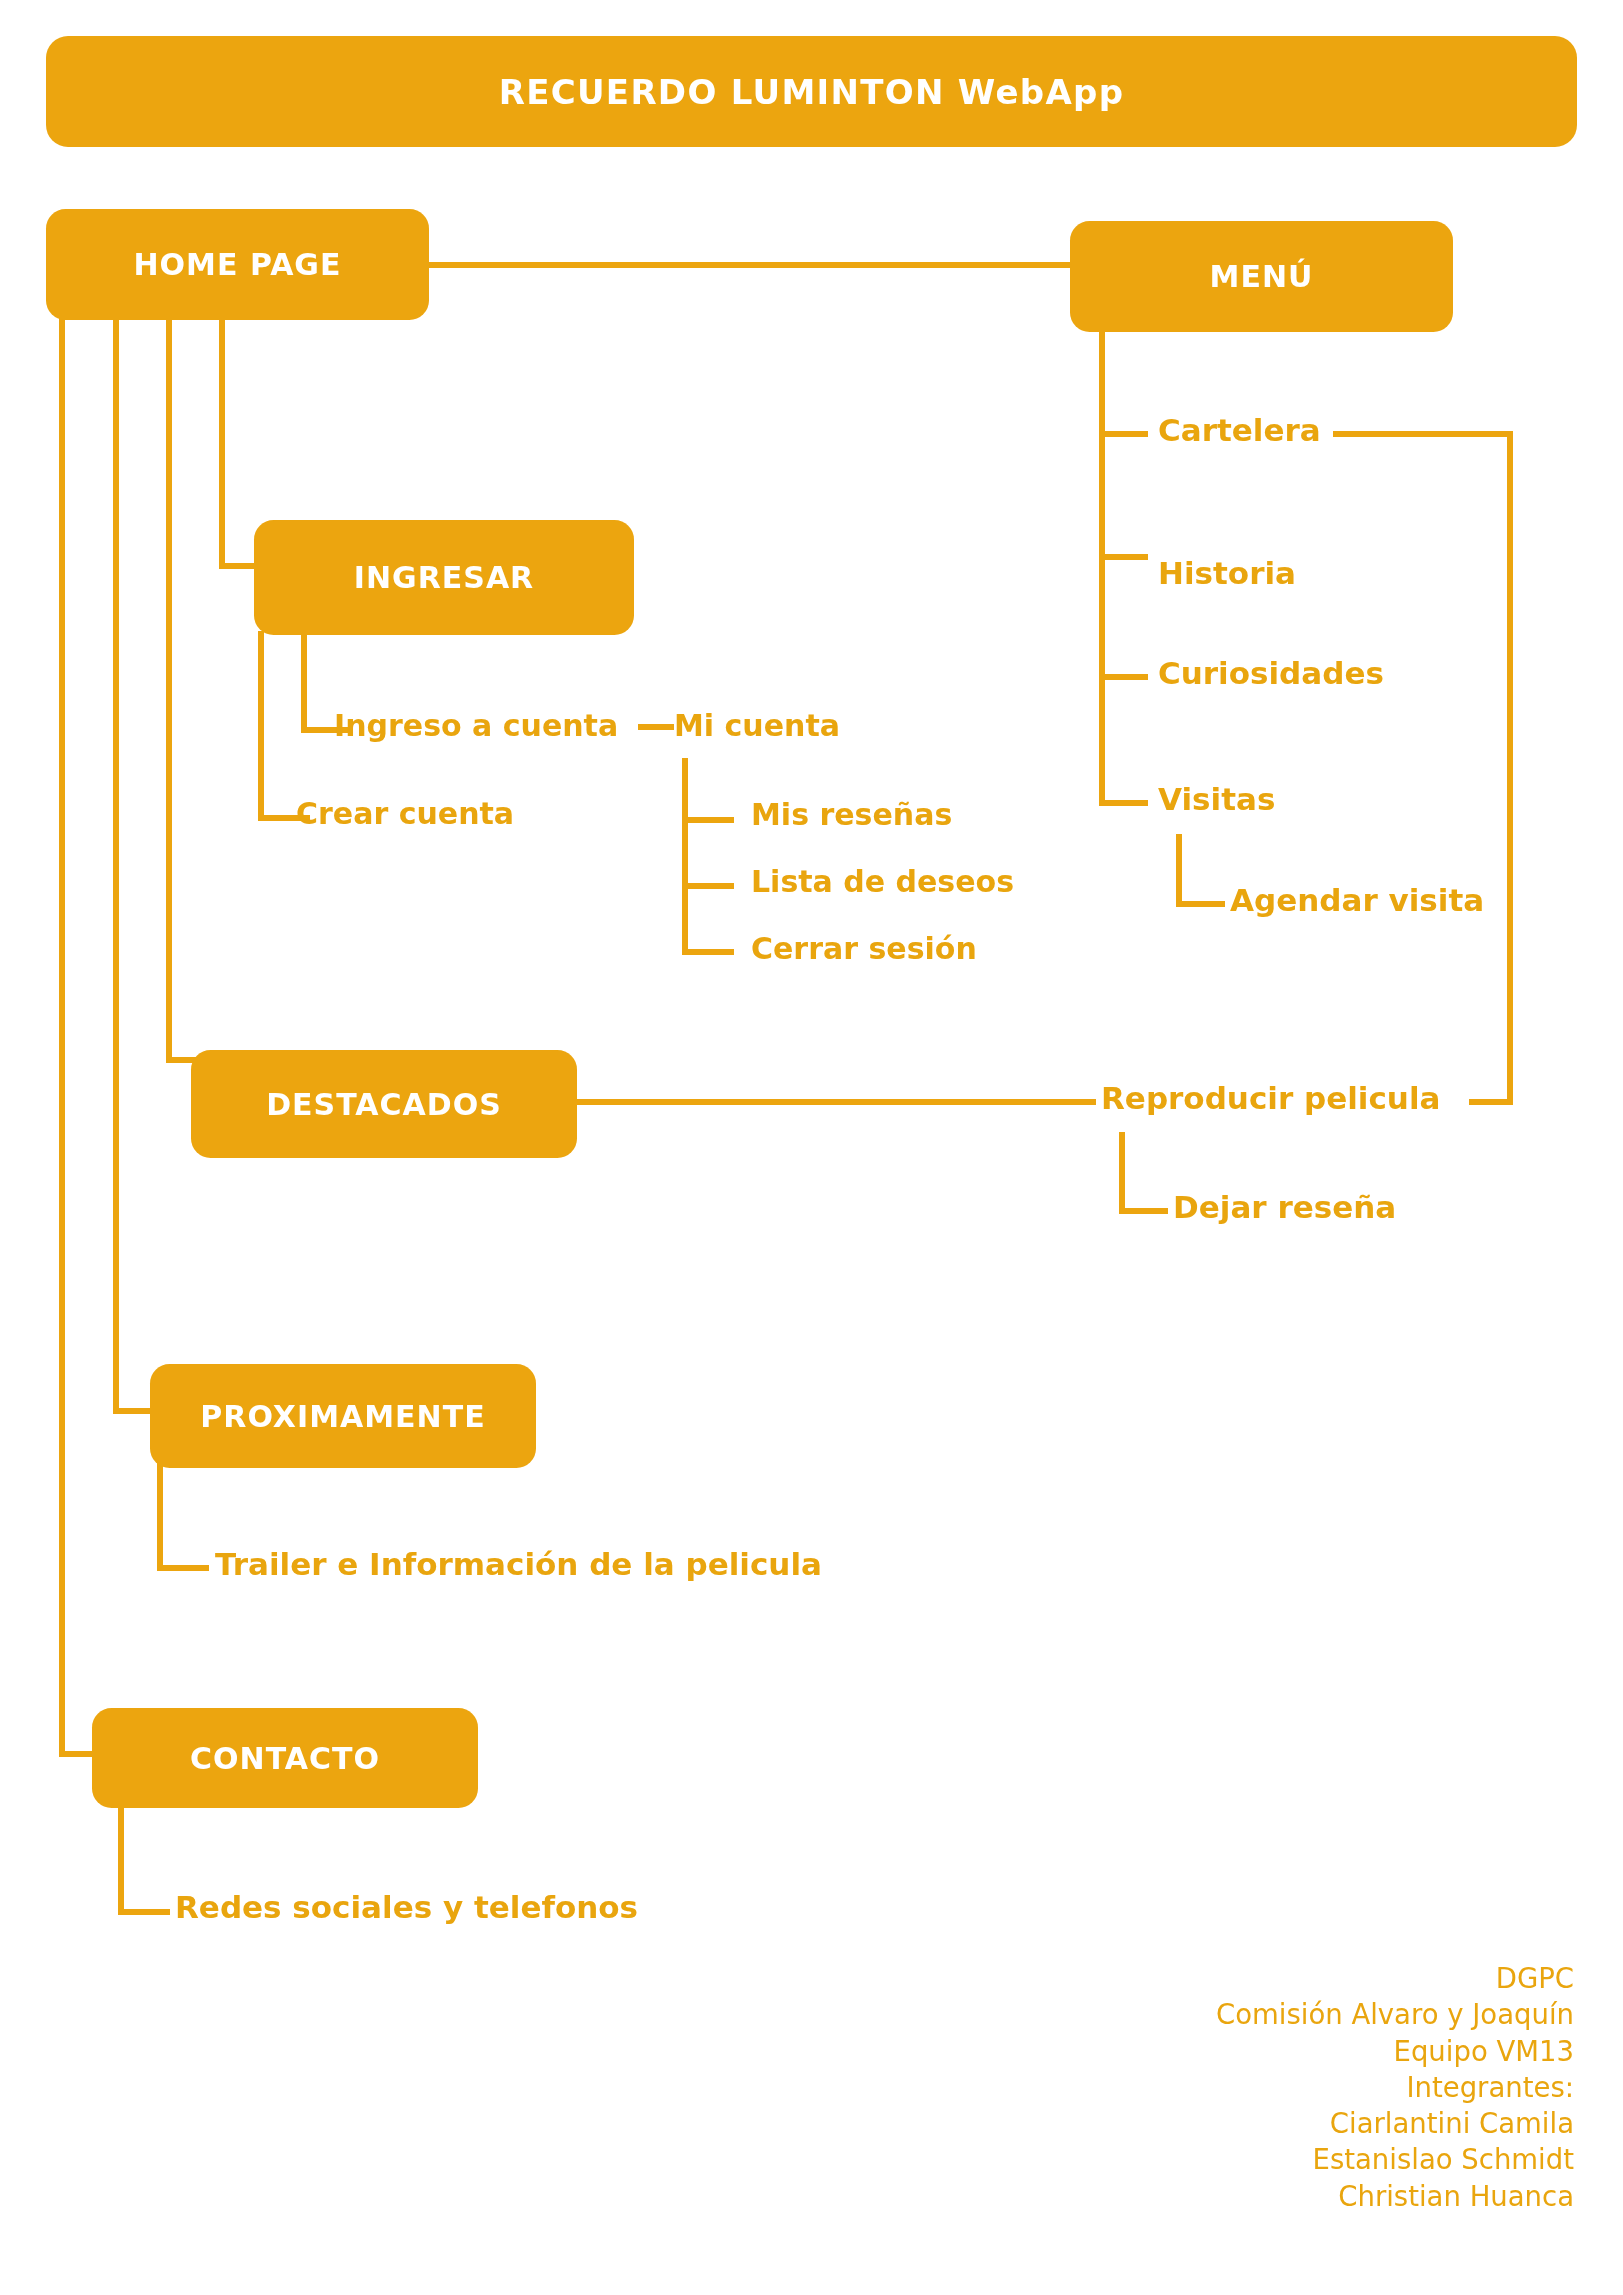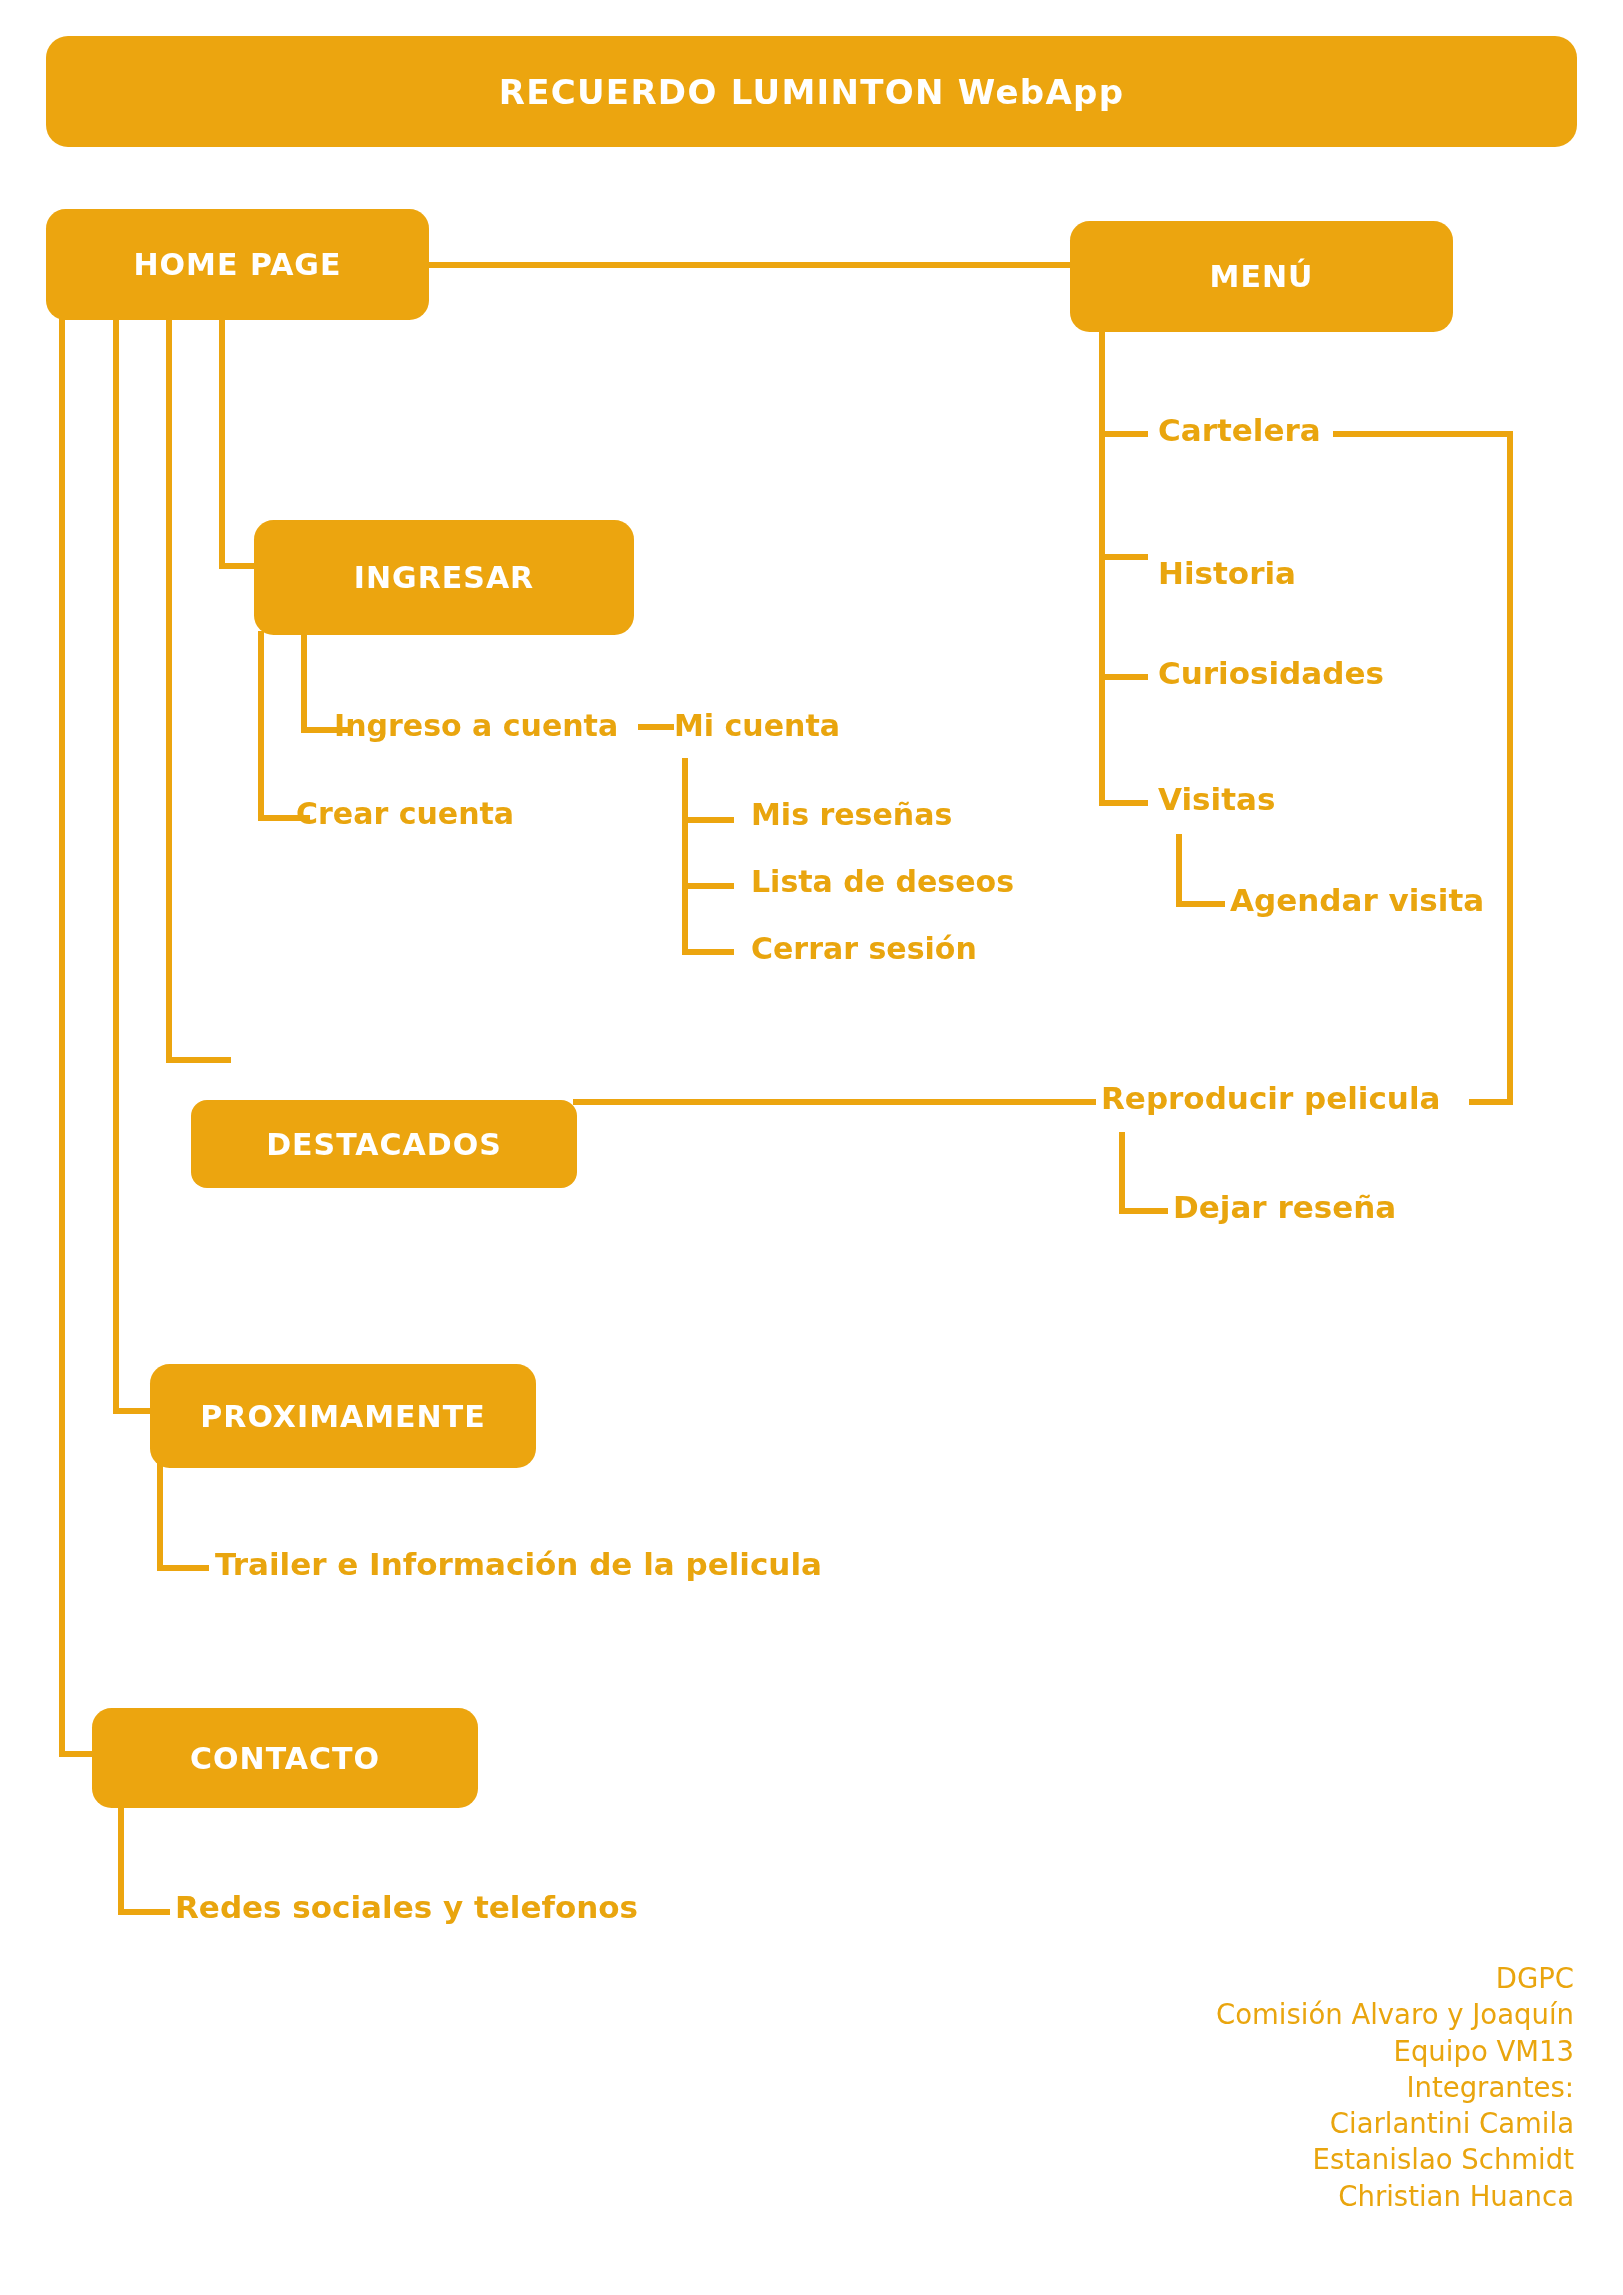--- a/index.html
+++ b/index.html
@@ -168,21 +168,21 @@
   <div class="vline" style="left:1176px; top:834px; height:72px;"></div>
   <div class="hline" style="left:1176px; top:901px; width:49px;"></div>
   <div class="leaf" style="left:1230px; top:882px; font-size:31px;">
     <span>Agendar visita</span>
   </div>
 
   <div class="hline" style="left:1333px; top:431px; width:180px;"></div>
   <div class="vline" style="left:1507px; top:431px; height:674px;"></div>
   <div class="hline" style="left:1469px; top:1099px; width:44px;"></div>
 
-  <div class="node-box" style="left:191px; top:1100px; width:386px; height:88px; font-size:30px;border-radius:16px;">
+  <div class="node-box" style="left:191px; top:1050px; width:386px; height:108px; font-size:30px;">
     <span>DESTACADOS</span>
   </div>
 
   <div class="hline" style="left:573px; top:1099px; width:523px;"></div>
 
   <div class="leaf" style="left:1101px; top:1080px; font-size:31px;">
     <span>Reproducir pelicula</span>
   </div>
 
   <div class="vline" style="left:1119px; top:1132px; height:82px;"></div>

